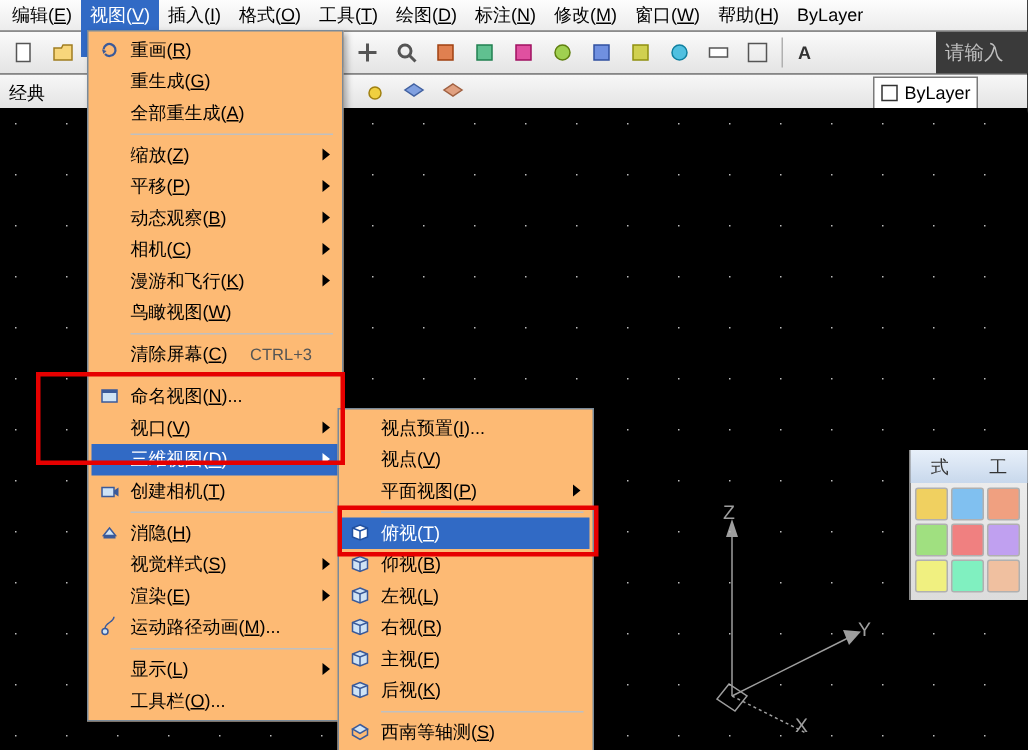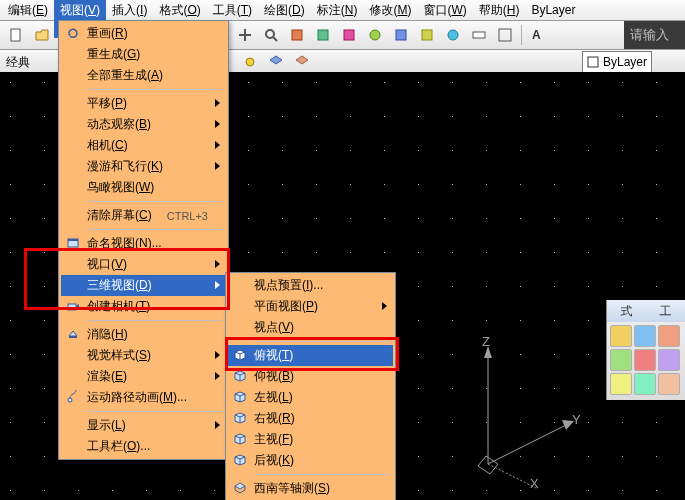--- a/index.html
+++ b/index.html
@@ -502,20 +502,24 @@
       <span>重画(<u>R</u>)</span>
     </div>
     <div class="row">
       <span>重生成(<u>G</u>)</span>
     </div>
     <div class="row">
       <span>全部重生成(<u>A</u>)</span>
     </div>
     <div class="sep"></div>
     <div class="row">
+      <span>缩放(<u>Z</u>)</span>
+      <span class="arrow"></span>
+    </div>
+    <div class="row">
       <span>平移(<u>P</u>)</span>
       <span class="arrow"></span>
     </div>
     <div class="row">
       <span>动态观察(<u>B</u>)</span>
       <span class="arrow"></span>
     </div>
     <div class="row">
       <span>相机(<u>C</u>)</span>
       <span class="arrow"></span>
@@ -593,25 +597,25 @@
     </div>
     <div class="row">
       <span>工具栏(<u>O</u>)...</span>
     </div>
   </div>
 <div class="menu" id="menu2">
     <div class="row">
       <span>视点预置(<u>I</u>)...</span>
     </div>
     <div class="row">
+      <span>视点(<u>V</u>)</span>
+    </div>
+    <div class="row">
       <span>平面视图(<u>P</u>)</span>
       <span class="arrow"></span>
-    </div>
-    <div class="row">
-      <span>视点(<u>V</u>)</span>
     </div>
     <div class="sep"></div>
     <div class="row hl">
       <span class="ic">
         <svg viewBox="0 0 14 14">
           <path d="M7 2l5 2v6l-5 2-5-2V4z" fill="#fff" stroke="#2050a0"></path>
           <path d="M2 4l5 2 5-2M7 6v6" fill="none" stroke="#2050a0"></path>
         </svg>
       </span>
       <span>俯视(<u>T</u>)</span>

